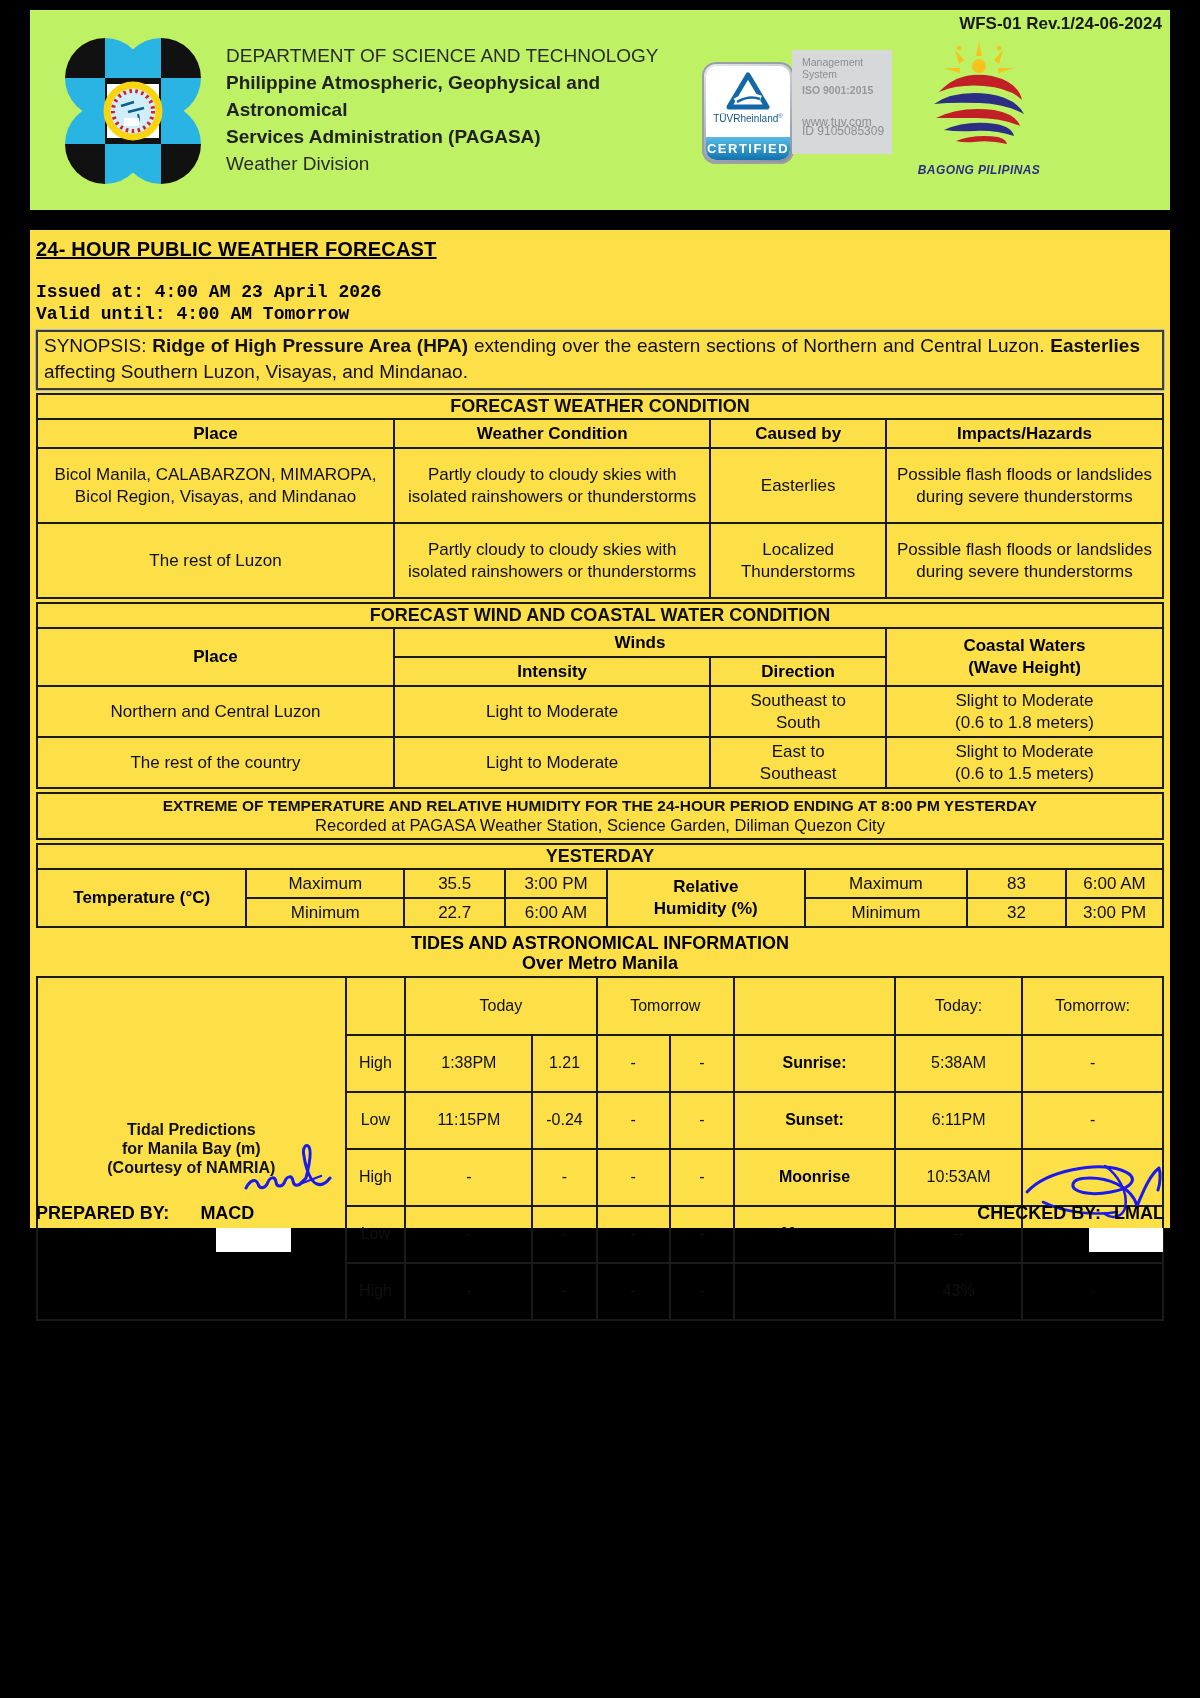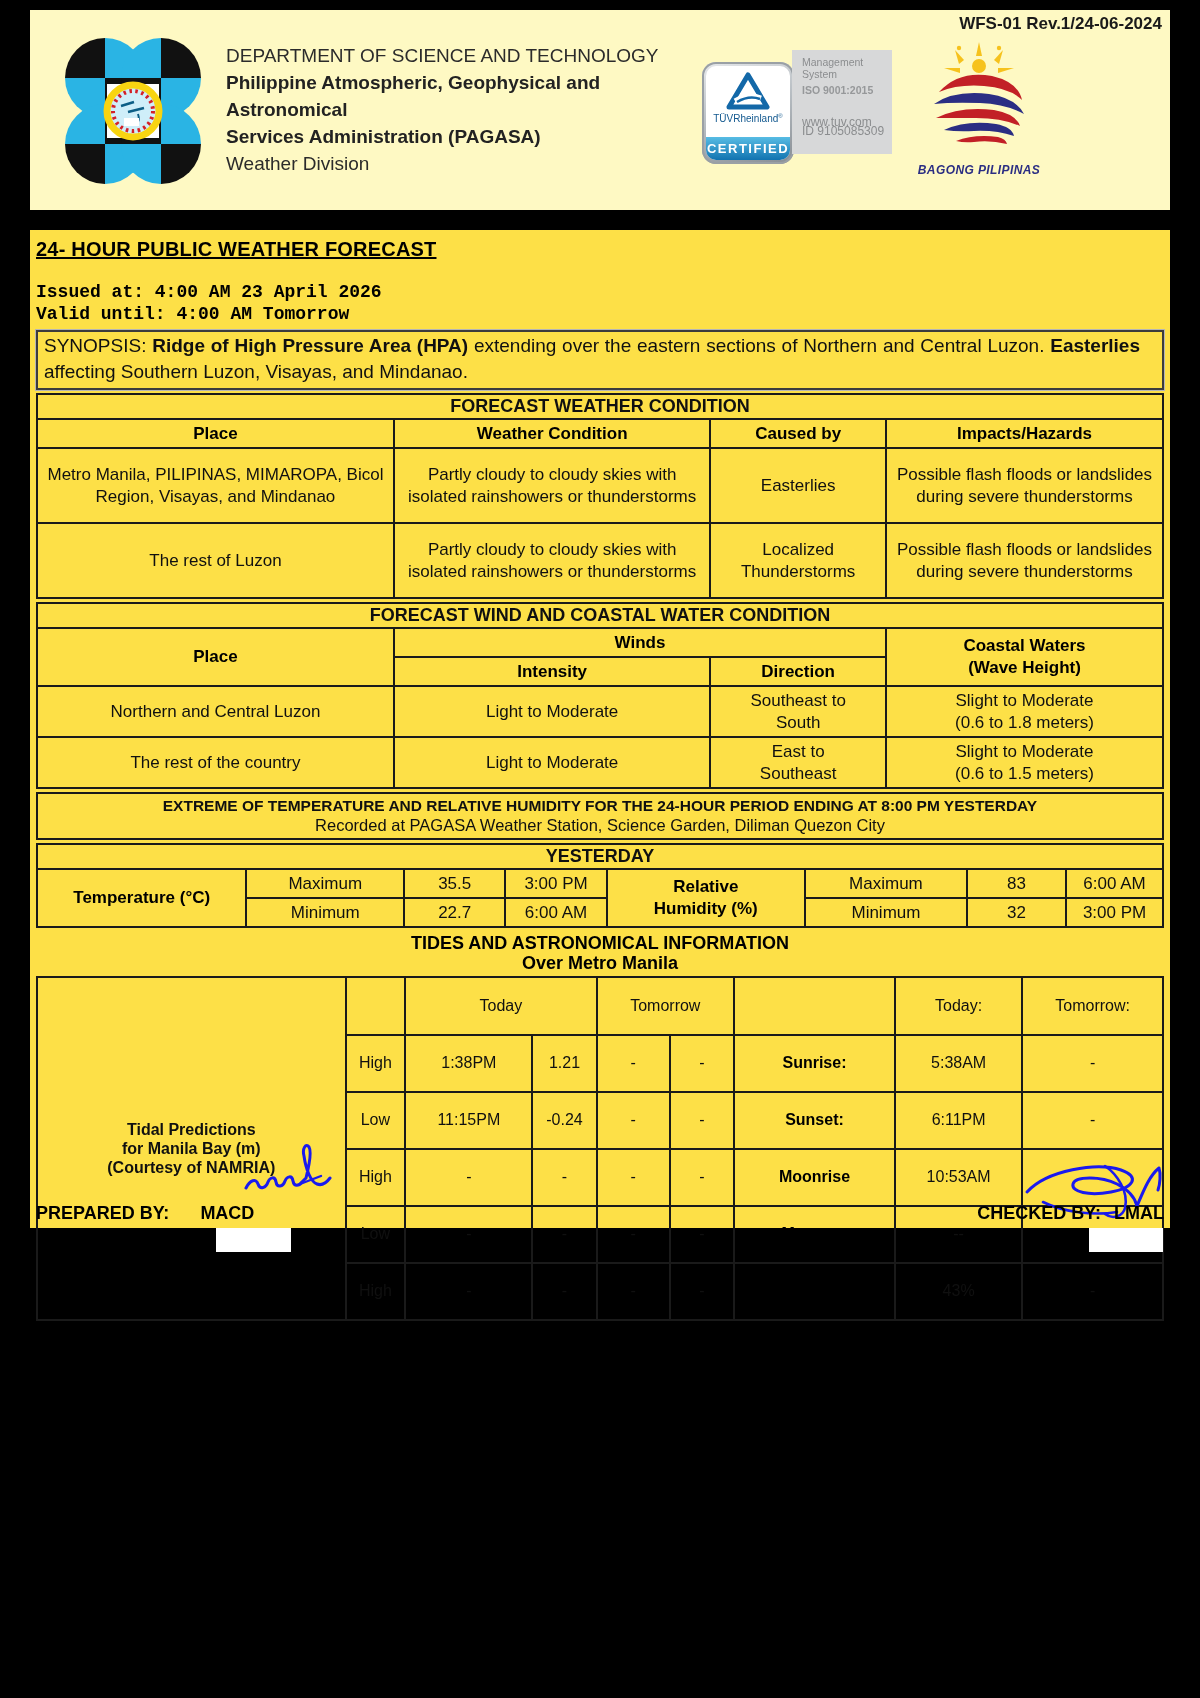--- a/index.html
+++ b/index.html
@@ -1,20 +1,20 @@
 <!DOCTYPE html>
 <html><head>
 <meta charset="utf-8">
 <style>
   html,body{margin:0;padding:0;background:#000;}
   .page{position:relative;width:1200px;height:1698px;background:#000;overflow:hidden;
         font-family:"Liberation Sans","DejaVu Sans",sans-serif;color:#111;}
 
   
-  .header-bar{position:absolute;left:30px;top:10px;width:1140px;height:200px;background:#fef9c3;}
+  .header-bar{position:absolute;left:30px;top:10px;width:1140px;height:200px;background:#bef264;}
   .form-code{position:absolute;top:4px;right:8px;font-size:17px;font-weight:700;color:#1a1a1a;}
   .dost-logo{position:absolute;left:28px;top:22px;width:150px;height:158px;}
   .agency{position:absolute;left:196px;top:32px;width:470px;font-size:19px;line-height:27px;color:#2b2b2b;}
   .agency .b{font-weight:700;color:#222;}
   .tuv-badge{position:absolute;left:672px;top:52px;width:92px;height:102px;border-radius:14px;
              background:linear-gradient(160deg,#e8eaec 0%,#b9bfc4 45%,#878d93 100%);
              box-shadow:inset 0 0 0 2px #9aa0a5;padding:4px;box-sizing:border-box;}
   .tuv-inner{width:100%;height:100%;border-radius:10px;background:#fff;overflow:hidden;
              display:flex;flex-direction:column;align-items:center;}
   .tuv-tri{margin-top:5px;}
@@ -191,21 +191,21 @@
           <tr class="title-row">
             <td colspan="4">FORECAST WEATHER CONDITION</td>
           </tr>
       <tr class="head">
         <td class="hd">Place</td>
         <td class="hd">Weather Condition</td>
         <td class="hd">Caused by</td>
         <td class="hd">Impacts/Hazards</td>
       </tr>
       <tr class="data">
-        <td>Metro Manila, PILIPINAS, MIMAROPA, Bicol Region, Visayas, and Mindanao</td>
+        <td>Bicol Manila, CALABARZON, MIMAROPA, Bicol Region, Visayas, and Mindanao</td>
         <td>Partly cloudy to cloudy skies with isolated rainshowers or thunderstorms</td>
         <td>Easterlies</td>
         <td>Possible flash floods or landslides during severe thunderstorms</td>
       </tr>
       <tr class="data">
         <td>The rest of Luzon</td>
         <td>Partly cloudy to cloudy skies with isolated rainshowers or thunderstorms</td>
         <td>Localized Thunderstorms</td>
         <td>Possible flash floods or landslides during severe thunderstorms</td>
       </tr>

